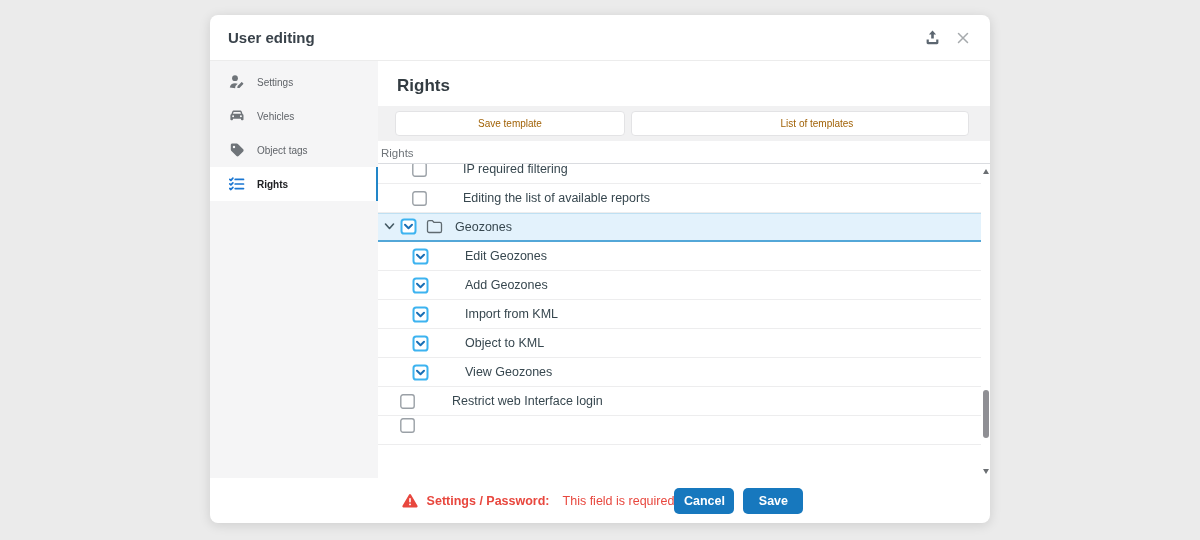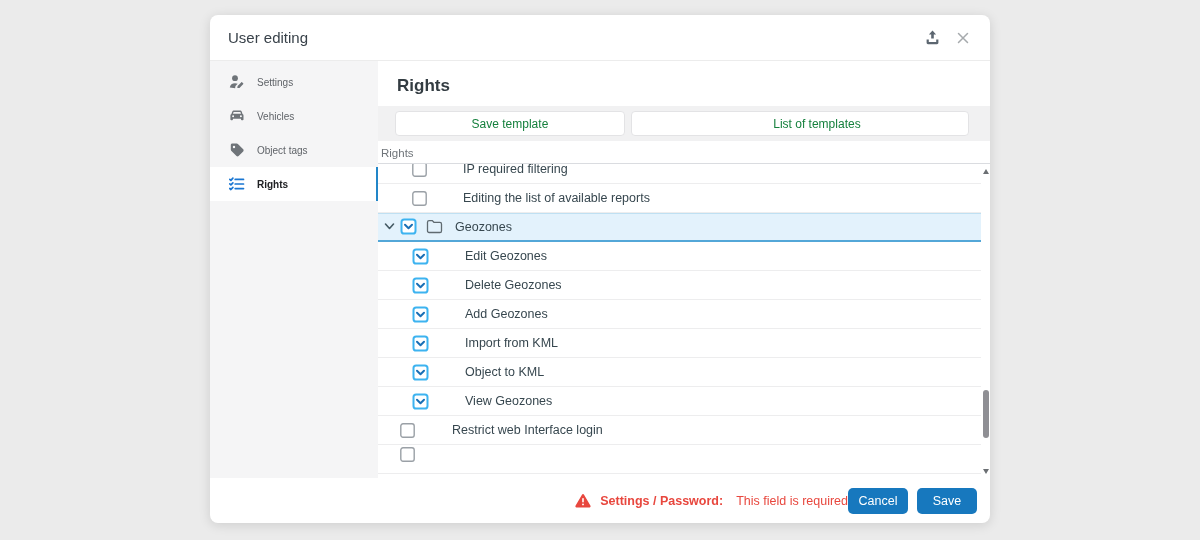--- a/index.html
+++ b/index.html
@@ -6,36 +6,36 @@
     --accent-blue:#1778be; --checkbox-border:#3db3f0; --checkbox-check:#1a6fb5;
     --row-highlight-bg:#e3f2fc; --row-highlight-border:#53a7d8; --error-red:#e8473e;
     --sidebar-active-border:#2286c8; --icon-blue:#1976d2; --page-bg:#ebebeb;
   }
   *{margin:0;padding:0;box-sizing:border-box;font-family:"Liberation Sans",sans-serif;}
   body{width:1200px;height:540px;background:var(--page-bg);position:relative;overflow:hidden;}
   .modal{position:absolute;left:210px;top:15px;width:780px;height:508px;background:#fff;
          border-radius:8px;box-shadow:0 2px 12px rgba(0,0,0,.13);display:flex;flex-direction:column;overflow:hidden;}
   .modal-header{height:46px;flex:none;display:flex;align-items:center;justify-content:space-between;
          padding:0 20px 0 18px;border-bottom:1px solid #ececec;}
-  .modal-title{font-size:15px;font-weight:400;color:#39424a;text-align:right;}
+  .modal-title{font-size:15px;font-weight:700;color:#39424a;text-align:right;}
   .header-actions{display:flex;align-items:center;gap:15px;}
   .icon-btn{display:flex;align-items:center;cursor:pointer;}
   .modal-body{flex:none;height:417px;display:flex;}
   
   .sidebar{width:168px;flex:none;background:#f5f5f6;padding-top:4px;}
   .side-item{height:34px;display:flex;align-items:center;gap:11px;padding-left:18px;
              font-size:10px;color:#5f6368;cursor:pointer;}
   .side-item .sicon{display:flex;align-items:center;width:18px;justify-content:center;}
   .side-item.active{background:#fff;color:#202124;font-weight:700;border-right:2px solid var(--sidebar-active-border);}
   
   .main{flex:1;display:flex;flex-direction:column;min-width:0;}
   .main-heading{font-size:17px;font-weight:600;color:#333c42;margin:15px 0 10px 19px;}
   .toolbar{background:#f1f1f2;padding:5px 21px 5px 17px;display:flex;gap:6px;}
   .tbtn{height:25px;background:#fff;border:1px solid #e3e3e5;border-radius:4px;
-        font-size:12px;color:#15803d;font-weight:500;cursor:pointer;}
+        font-size:10px;color:#a16207;font-weight:500;cursor:pointer;}
   .tbtn.b1{flex:43;} .tbtn.b2{flex:57;padding-left:34px;}
   .list-label{font-size:11.5px;color:#70757a;margin:6px 0 4px 3px;}
   .list-viewport{flex:1;position:relative;border-top:1px solid #dadce0;overflow:hidden;}
   .rows{margin:-9px 9px 0 0;}
   .row{height:29px;display:flex;align-items:center;border-bottom:1px solid #ededee;
        font-size:12.5px;color:#37474f;cursor:pointer;}
   .row .cb{display:flex;flex:none;align-items:center;}
   .row.child .cb{margin-left:34px;}  .row.child .label{margin-left:36px;}
   .row.top   .cb{margin-left:22px;}  .row.top   .label{margin-left:37px;}
   .row.group .chev{margin-left:5px;margin-right:4px;display:flex;align-items:center;}
@@ -44,27 +44,27 @@
   .row.highlighted{background:var(--row-highlight-bg);border-bottom:2px solid var(--row-highlight-border);
        box-shadow:inset 0 1px 0 #bfe0f2;}
   .row.partial{align-items:flex-start;padding-top:2px;}
   
   .scrollbar{position:absolute;top:1px;right:0;bottom:0;width:8px;}
   .sb-thumb{position:absolute;left:1px;top:225px;width:6px;height:48px;background:#8f8f94;border-radius:3px;}
   .sb-arrow{position:absolute;left:1px;width:0;height:0;border-left:3.5px solid transparent;border-right:3.5px solid transparent;}
   .sb-arrow.up{top:4px;border-bottom:5px solid #6b6f73;}
   .sb-arrow.down{bottom:4px;border-top:5px solid #6b6f73;}
   
-  .modal-footer{flex:1;display:flex;align-items:center;justify-content:flex-end;
+  .modal-footer{flex:1;display:flex;align-items:center;justify-content:center;
                 padding:0 13px 0 18px;}
   .error{display:flex;align-items:center;gap:9px;color:var(--error-red);font-size:12.5px;}
   .error .bold{font-weight:700;} .error .ital{margin-left:4px;}
   .footer-buttons{display:flex;gap:9px;}
   .fbtn{width:60px;height:26px;border:none;border-radius:5px;background:var(--accent-blue);
-        color:#fff;font-size:12.5px;font-weight:400;cursor:pointer;}
+        color:#fff;font-size:12.5px;font-weight:700;cursor:pointer;}
 </style>
 </head>
 <body>
 
 <div class="modal">
 
   <div class="modal-header">
     <div class="modal-title">User editing</div>
     <div class="header-actions">
       <span class="icon-btn">
@@ -166,29 +166,20 @@
               <span class="label">Geozones</span>
             </div>
             <div class="row child">
               <span class="cb">
                 <svg width="17" height="17" viewBox="0 0 17 17">
                   <rect x="1.5" y="1.5" width="14" height="14" rx="2.6" fill="#fff" stroke="var(--checkbox-border)" stroke-width="2"></rect>
                   <polyline points="5,6.8 8.5,10.2 12,6.8" fill="none" stroke="var(--checkbox-check)" stroke-width="2" stroke-linecap="round" stroke-linejoin="round"></polyline>
                 </svg>
               </span>
               <span class="label">Edit Geozones</span>
-            </div>
-            <div class="row child">
-              <span class="cb">
-                <svg width="17" height="17" viewBox="0 0 17 17">
-                  <rect x="1.5" y="1.5" width="14" height="14" rx="2.6" fill="#fff" stroke="var(--checkbox-border)" stroke-width="2"></rect>
-                  <polyline points="5,6.8 8.5,10.2 12,6.8" fill="none" stroke="var(--checkbox-check)" stroke-width="2" stroke-linecap="round" stroke-linejoin="round"></polyline>
-                </svg>
-              </span>
-              <span class="label">Delete Geozones</span>
             </div>
             <div class="row child">
               <span class="cb">
                 <svg width="17" height="17" viewBox="0 0 17 17">
                   <rect x="1.5" y="1.5" width="14" height="14" rx="2.6" fill="#fff" stroke="var(--checkbox-border)" stroke-width="2"></rect>
                   <polyline points="5,6.8 8.5,10.2 12,6.8" fill="none" stroke="var(--checkbox-check)" stroke-width="2" stroke-linecap="round" stroke-linejoin="round"></polyline>
                 </svg>
               </span>
               <span class="label">Add Geozones</span>
             </div>

